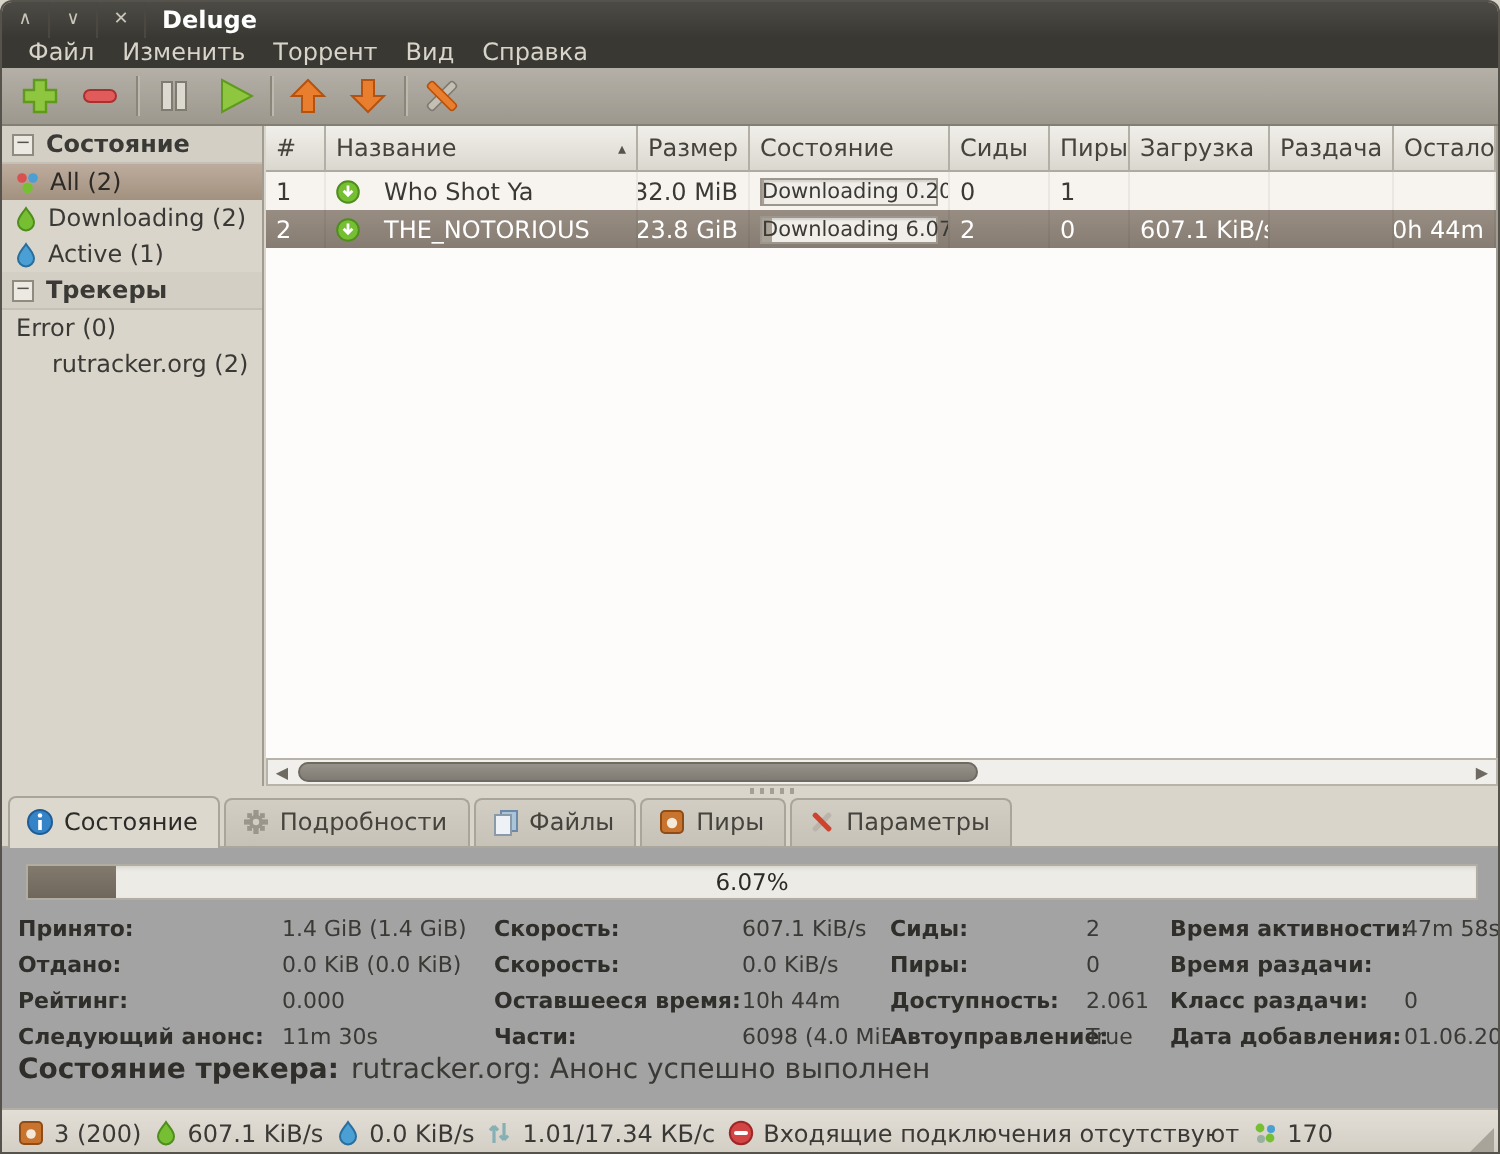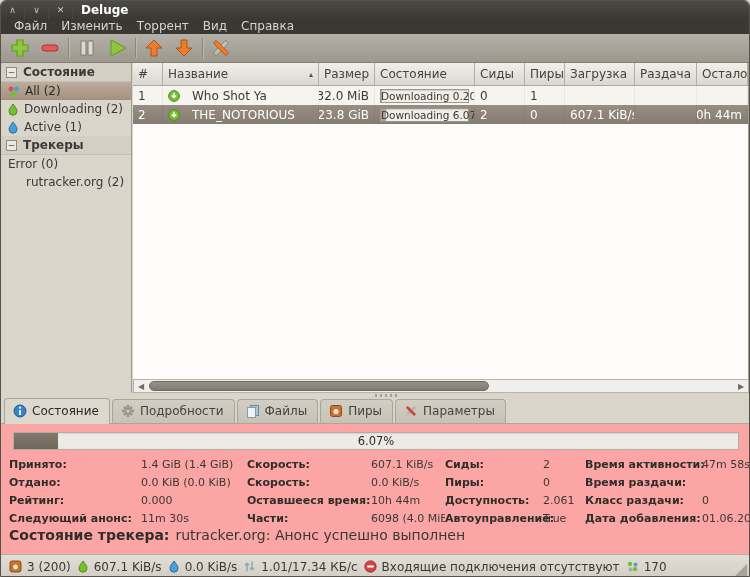--- a/index.html
+++ b/index.html
@@ -83,21 +83,21 @@
   .tabbar { position:absolute; left:0; top:397px; width:100%; height:26px;
     background:#d9d5cb; display:flex; align-items:flex-end; padding-left:3px;
     border-bottom:1px solid #aba79d; }
   .tab { display:flex; align-items:center; gap:5px; padding:4px 10px 5px 8px; height:24px;
     background:linear-gradient(#d2cec4,#c6c2b8); border:1px solid #a9a59b; border-bottom:none;
     border-radius:4px 4px 0 0; margin-right:2px; color:#45433d; }
   .tab.active { background:#dcd8ce; height:26px; position:relative; z-index:2;
     margin-bottom:-1px; color:#2b2a26; }
 
   
-  .panel { position:absolute; left:0; top:423px; width:100%; height:130px; background:#fca5a5; }
+  .panel { position:absolute; left:0; top:423px; width:100%; height:130px; background:#a3a3a3; }
   .bigbar { position:absolute; left:12px; top:8px; width:726px; height:18px;
     background:#edebe5; border:1px solid #b1ada3; box-shadow:inset 1px 1px 2px rgba(0,0,0,0.1); }
   .bigfill { position:absolute; left:0; top:0; bottom:0; background:linear-gradient(#837a6e,#6f665c); }
   .biglabel { position:absolute; inset:0; text-align:center; line-height:17px; font-size:11.5px; color:#2b2a26; }
   .fields { position:absolute; left:8px; top:31px; right:0; display:grid;
     grid-template-columns:132px 106px 124px 74px 98px 42px 117px auto;
     grid-auto-rows:18px; font-size:11px; align-items:center; }
   .flabel { font-weight:bold; color:#2f2e2a; white-space:nowrap; }
   .fvalue { color:#3a3935; white-space:nowrap; overflow:hidden; }
   .trackerrow { position:absolute; left:8px; top:103px; display:flex; gap:6px; font-size:14px; }

